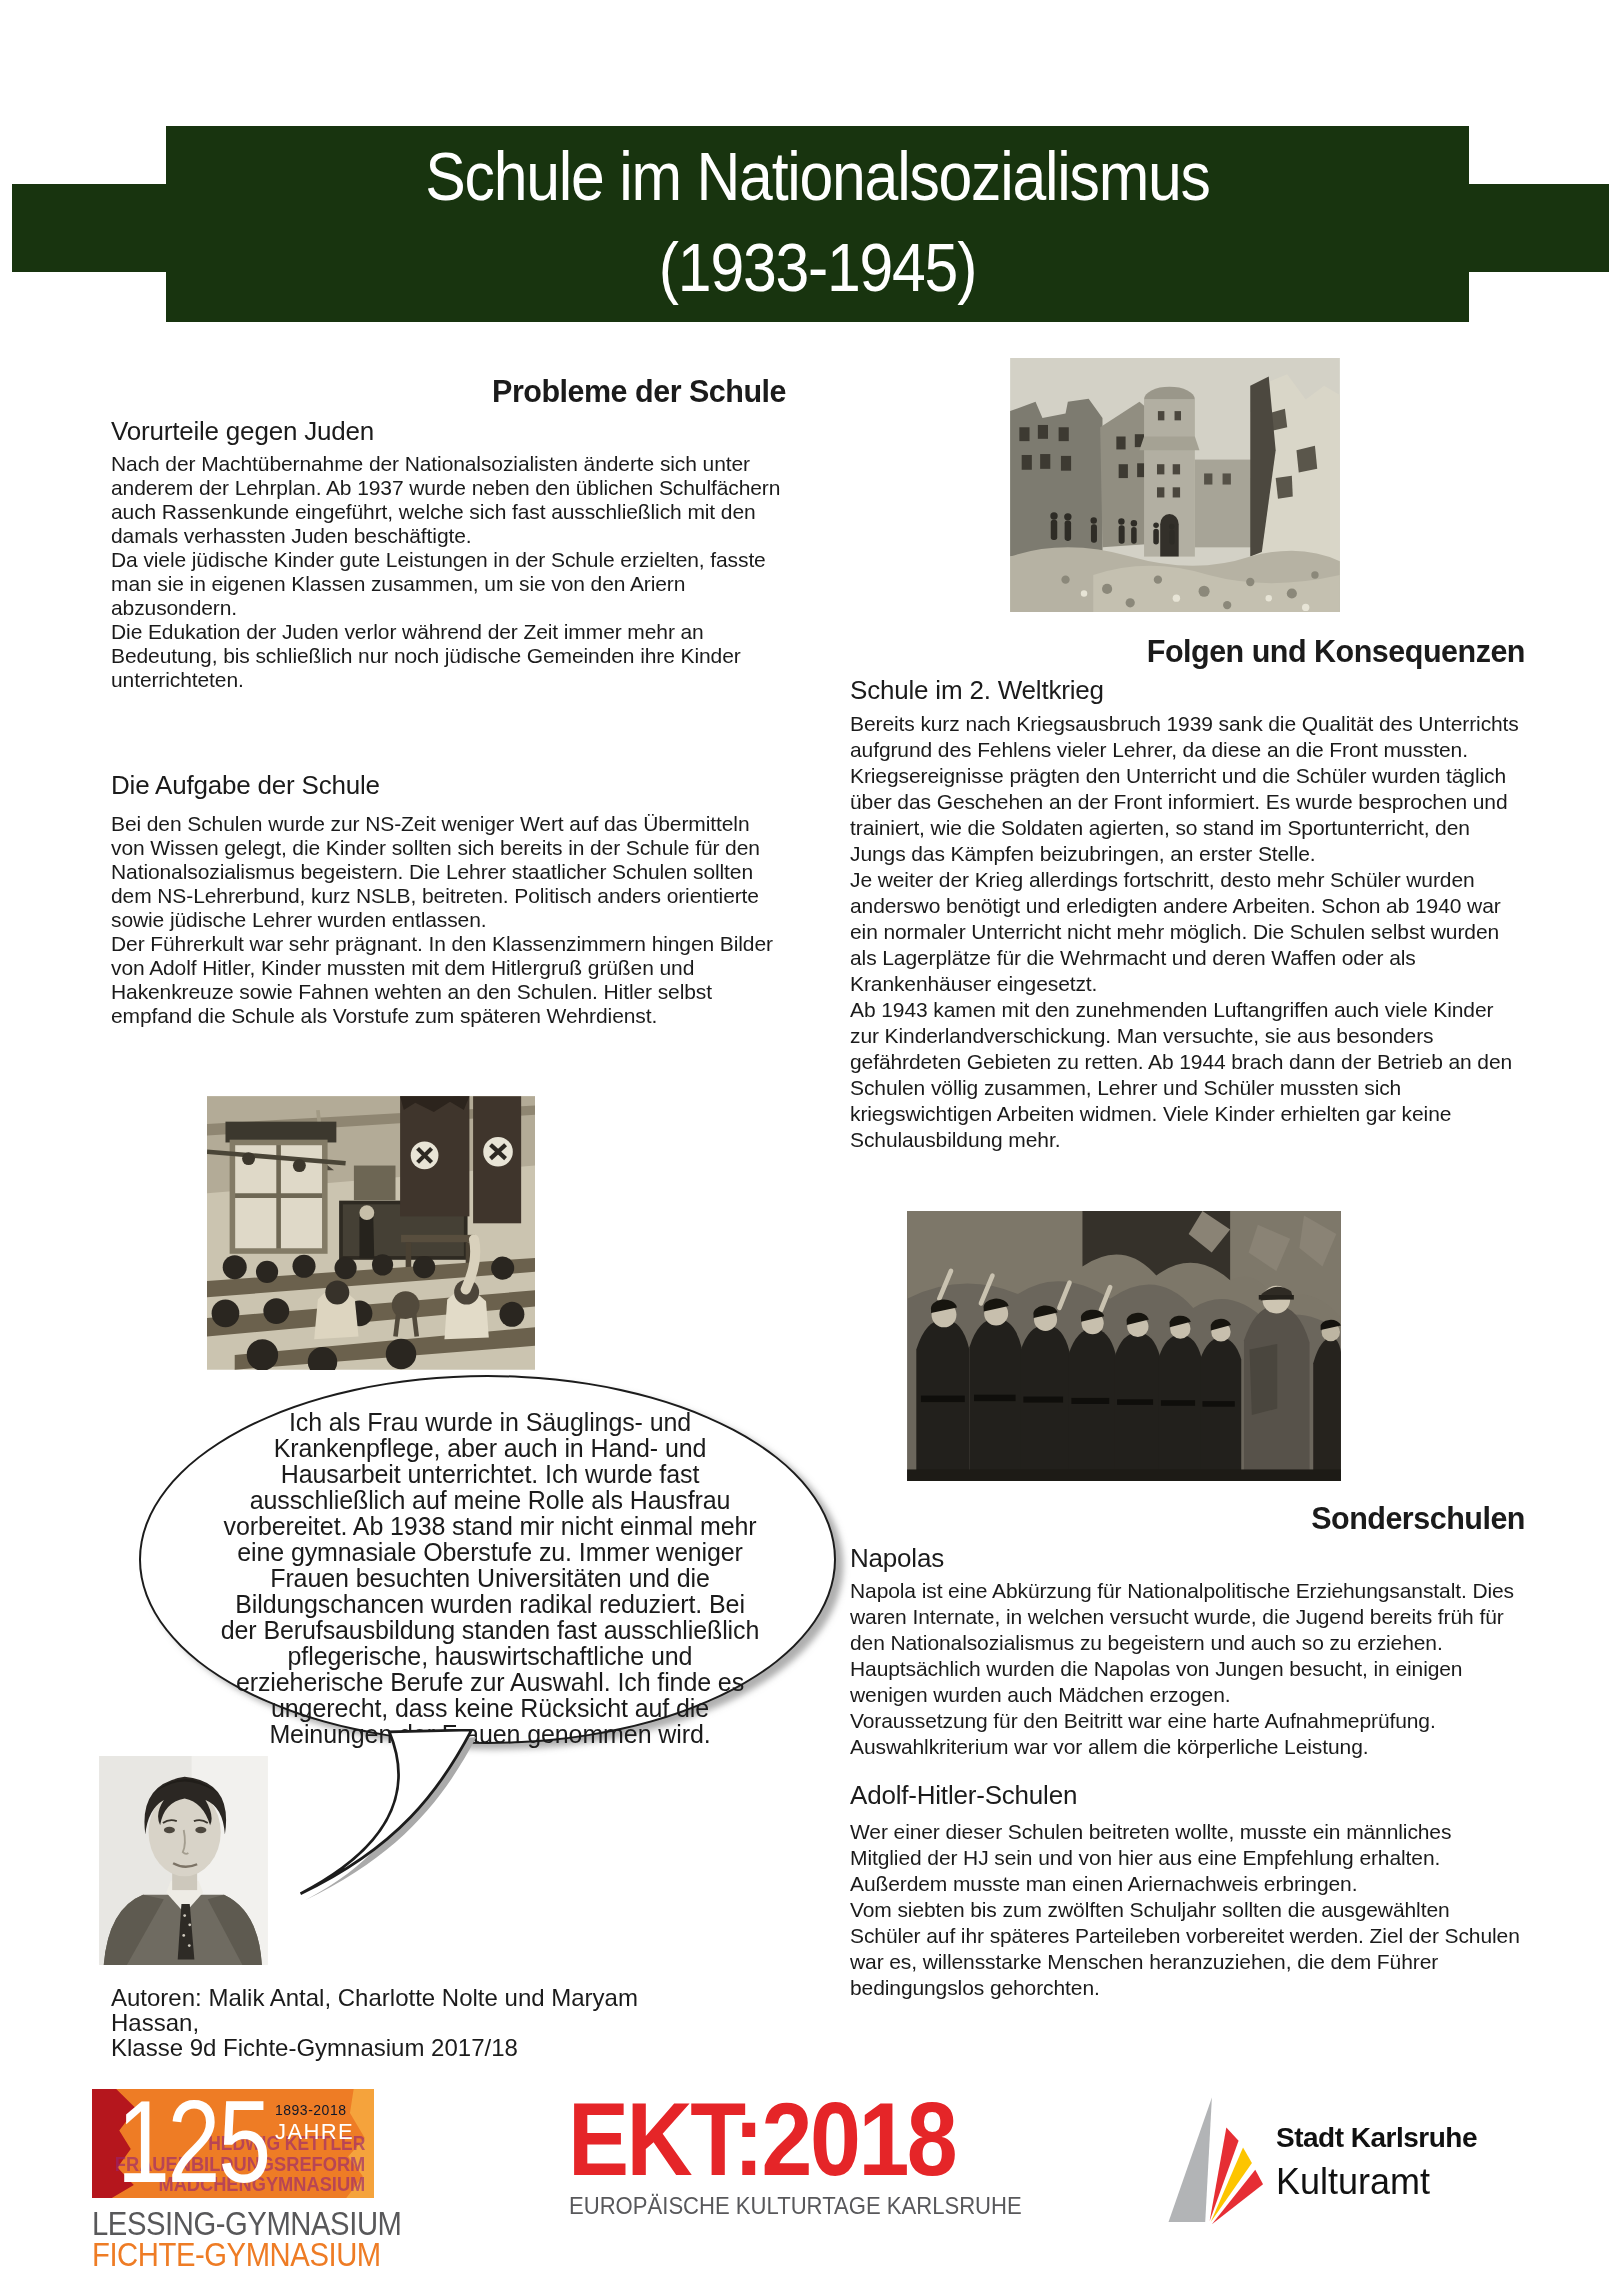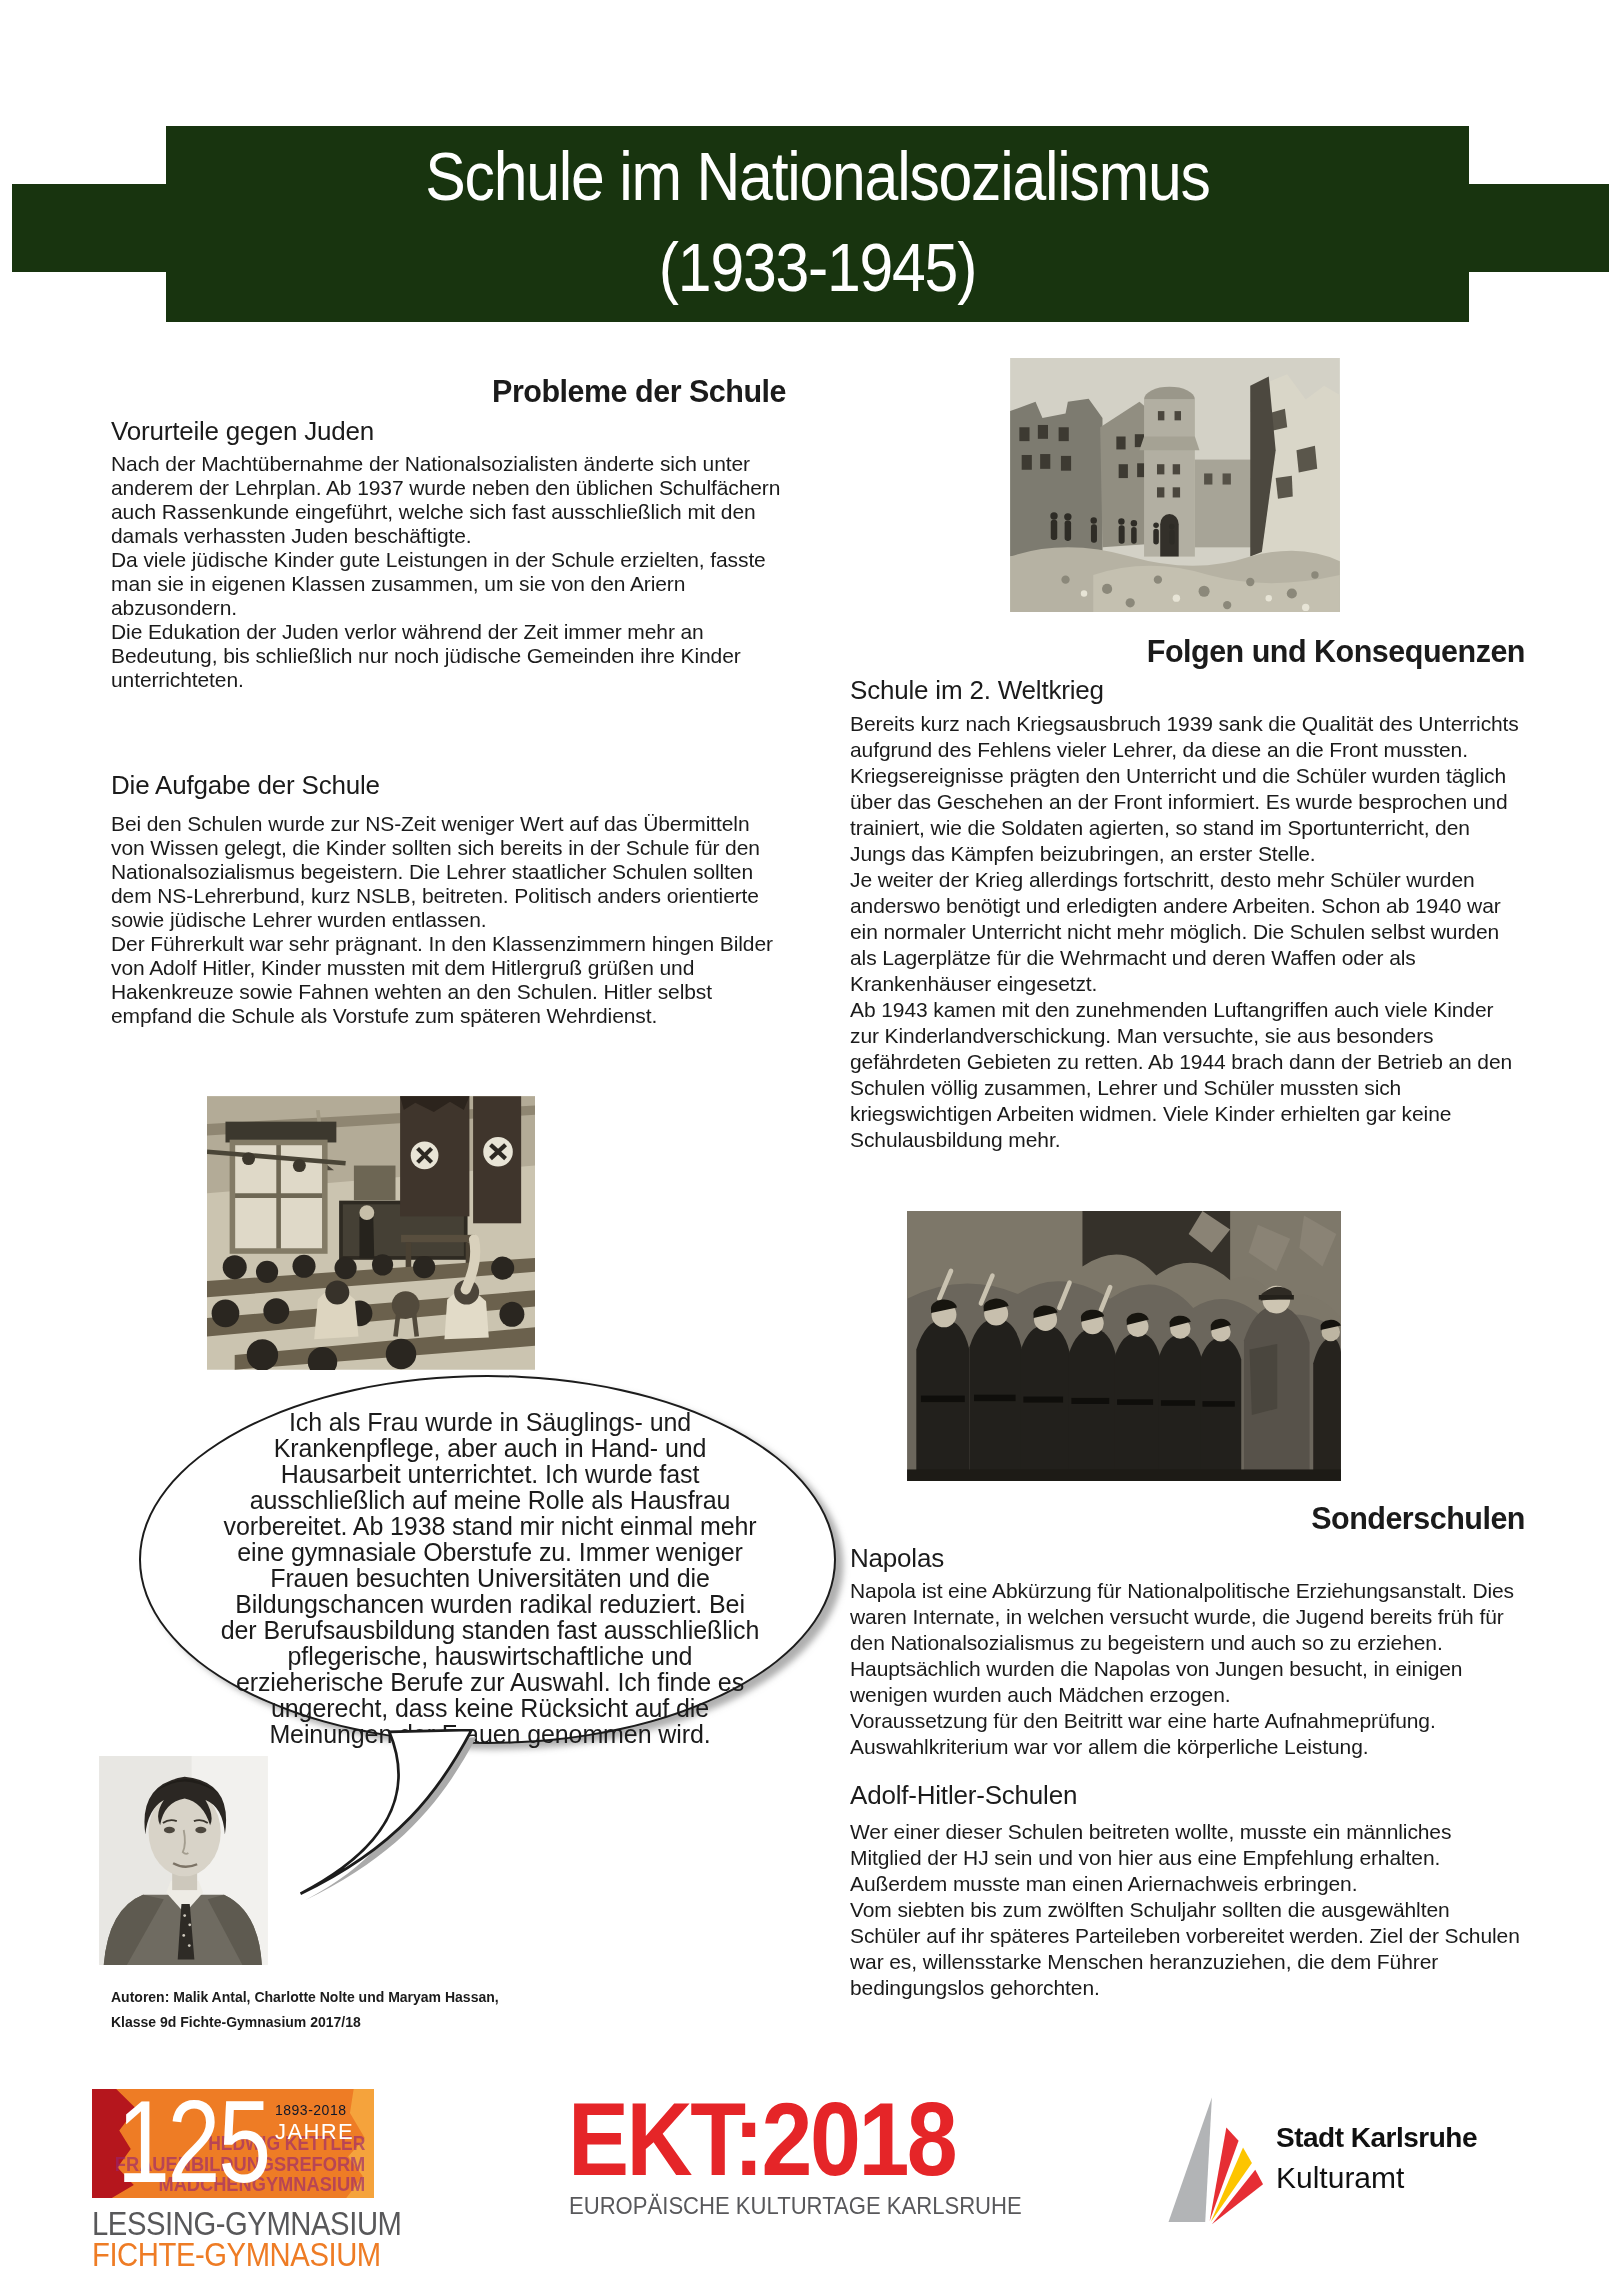--- a/index.html
+++ b/index.html
@@ -18,40 +18,40 @@
   .body-sm{font-size:21px;line-height:26px;letter-spacing:-0.1px;white-space:pre-line;}
   .center{text-align:right;}
   .colL{left:111px;width:675px;}
   .colR{left:850px;width:675px;}
   
   .bubble{left:139px;top:1375px;width:693px;height:365px;background:#ffffff;border:2.3px solid #1c1c1c;border-radius:50%;box-shadow:7.4px 5.5px 6.5px rgba(110,110,110,0.55);}
   .bubble-text{left:74px;top:32px;width:550px;font-size:25px;line-height:26px;letter-spacing:-0.1px;text-align:center;white-space:pre-line;position:absolute;}
   
   .photo{display:block;}
   
-  .credits{left:111px;top:1985px;width:555px;font-size:14px;line-height:25px;white-space:pre-line;font-weight:bold;}
+  .credits{left:111px;top:1985px;width:555px;font-size:24px;line-height:25px;white-space:pre-line;}
   
   .anniv-box{left:92px;top:2089px;width:282px;height:109px;background:#ee7c25;overflow:hidden;}
   .anniv-red{position:absolute;left:0;top:0;width:44px;height:109px;background:#b5161d;clip-path:polygon(0 0,55% 0,100% 18%,62% 38%,88% 55%,58% 72%,95% 88%,45% 100%,0 100%);}
   .anniv-light{position:absolute;right:0;top:0;width:37px;height:109px;background:#f5a33c;clip-path:polygon(45% 0,100% 0,100% 100%,25% 100%,70% 80%,30% 62%,75% 45%,35% 22%);}
   .anniv-num{position:absolute;left:25.4px;top:-14px;font-size:116px;font-weight:400;color:#ffffff;letter-spacing:-2.8px;transform:scaleX(0.82);transform-origin:left top;}
   .anniv-years{position:absolute;left:183px;top:13px;font-size:14px;color:#0f172a;letter-spacing:0.5px;}
   .anniv-jahre{position:absolute;left:183px;top:30px;font-size:22px;color:#ffffff;letter-spacing:1.4px;}
   .anniv-overlay{position:absolute;right:8.3px;top:45px;text-align:right;color:rgba(150,35,115,0.62);font-weight:bold;line-height:1.02;transform:scaleX(0.9);transform-origin:right top;}
   .anniv-overlay .o1{font-size:19.4px;}
   .anniv-overlay .o2{font-size:20.3px;}
   .anniv-overlay .o3{font-size:20.3px;}
   .school1{left:92px;top:2204px;font-size:34px;font-weight:400;color:#58585a;letter-spacing:-0.5px;transform:scaleX(0.86);transform-origin:left top;white-space:nowrap;}
   .school2{left:92px;top:2235px;font-size:34px;font-weight:400;color:#ee7c25;letter-spacing:-0.5px;transform:scaleX(0.86);transform-origin:left top;white-space:nowrap;}
   
   .ekt-title{left:568px;top:2080px;font-size:104px;font-weight:bold;color:#e52528;letter-spacing:-2.8px;transform:scaleX(0.88);transform-origin:left top;white-space:nowrap;}
   .ekt-sub{left:569px;top:2192px;font-size:24px;color:#58585b;letter-spacing:0px;transform:scaleX(0.92);transform-origin:left top;white-space:nowrap;}
   
   .city-name{left:1276px;top:2122px;font-size:28px;font-weight:bold;color:#111111;letter-spacing:-0.5px;white-space:nowrap;}
-  .city-dept{left:1276px;top:2161px;font-size:30px;color:#111111;white-space:nowrap;}
+  .city-dept{left:1276px;top:2161px;font-size:36px;color:#111111;white-space:nowrap;}
 </style>
 </head>
 <body>
 
 <div class="abs band"></div>
 <div class="abs banner-main"></div>
 <div class="abs title-line title-1">Schule im Nationalsozialismus</div>
 <div class="abs title-line title-2">(1933-1945)</div>
 
 <div class="abs colL h2 center" style="top:374px;">Probleme der Schule</div>

